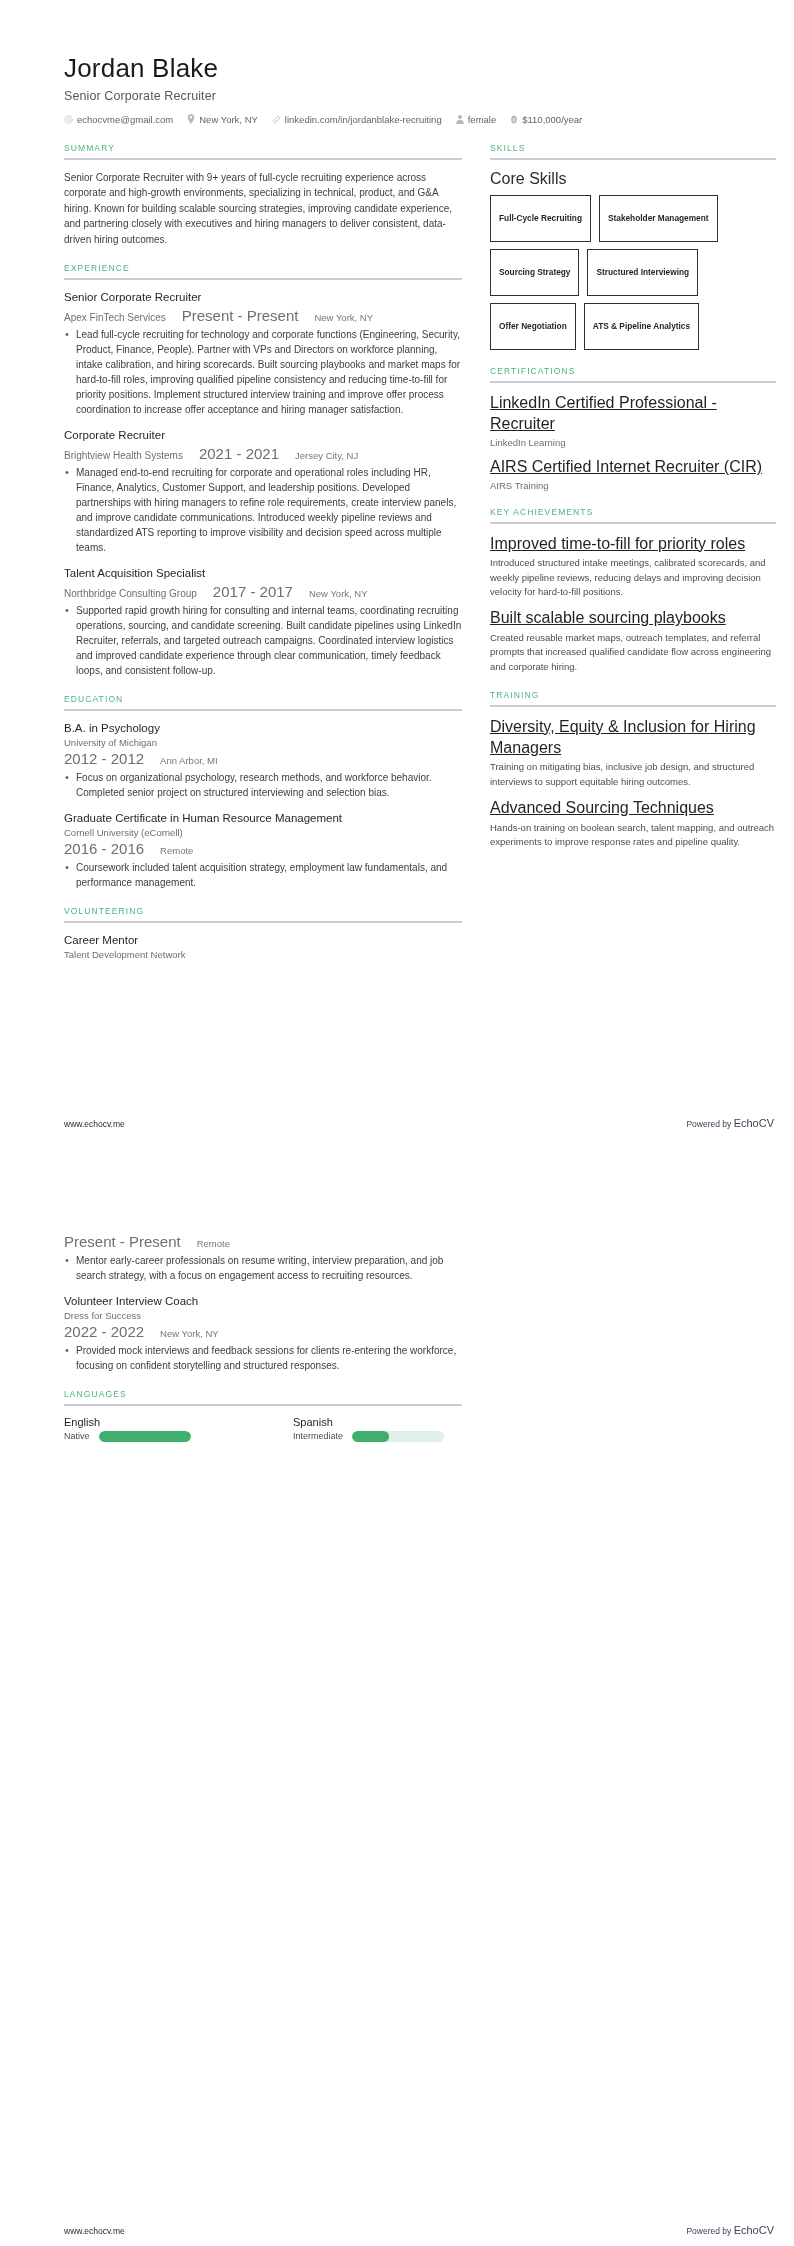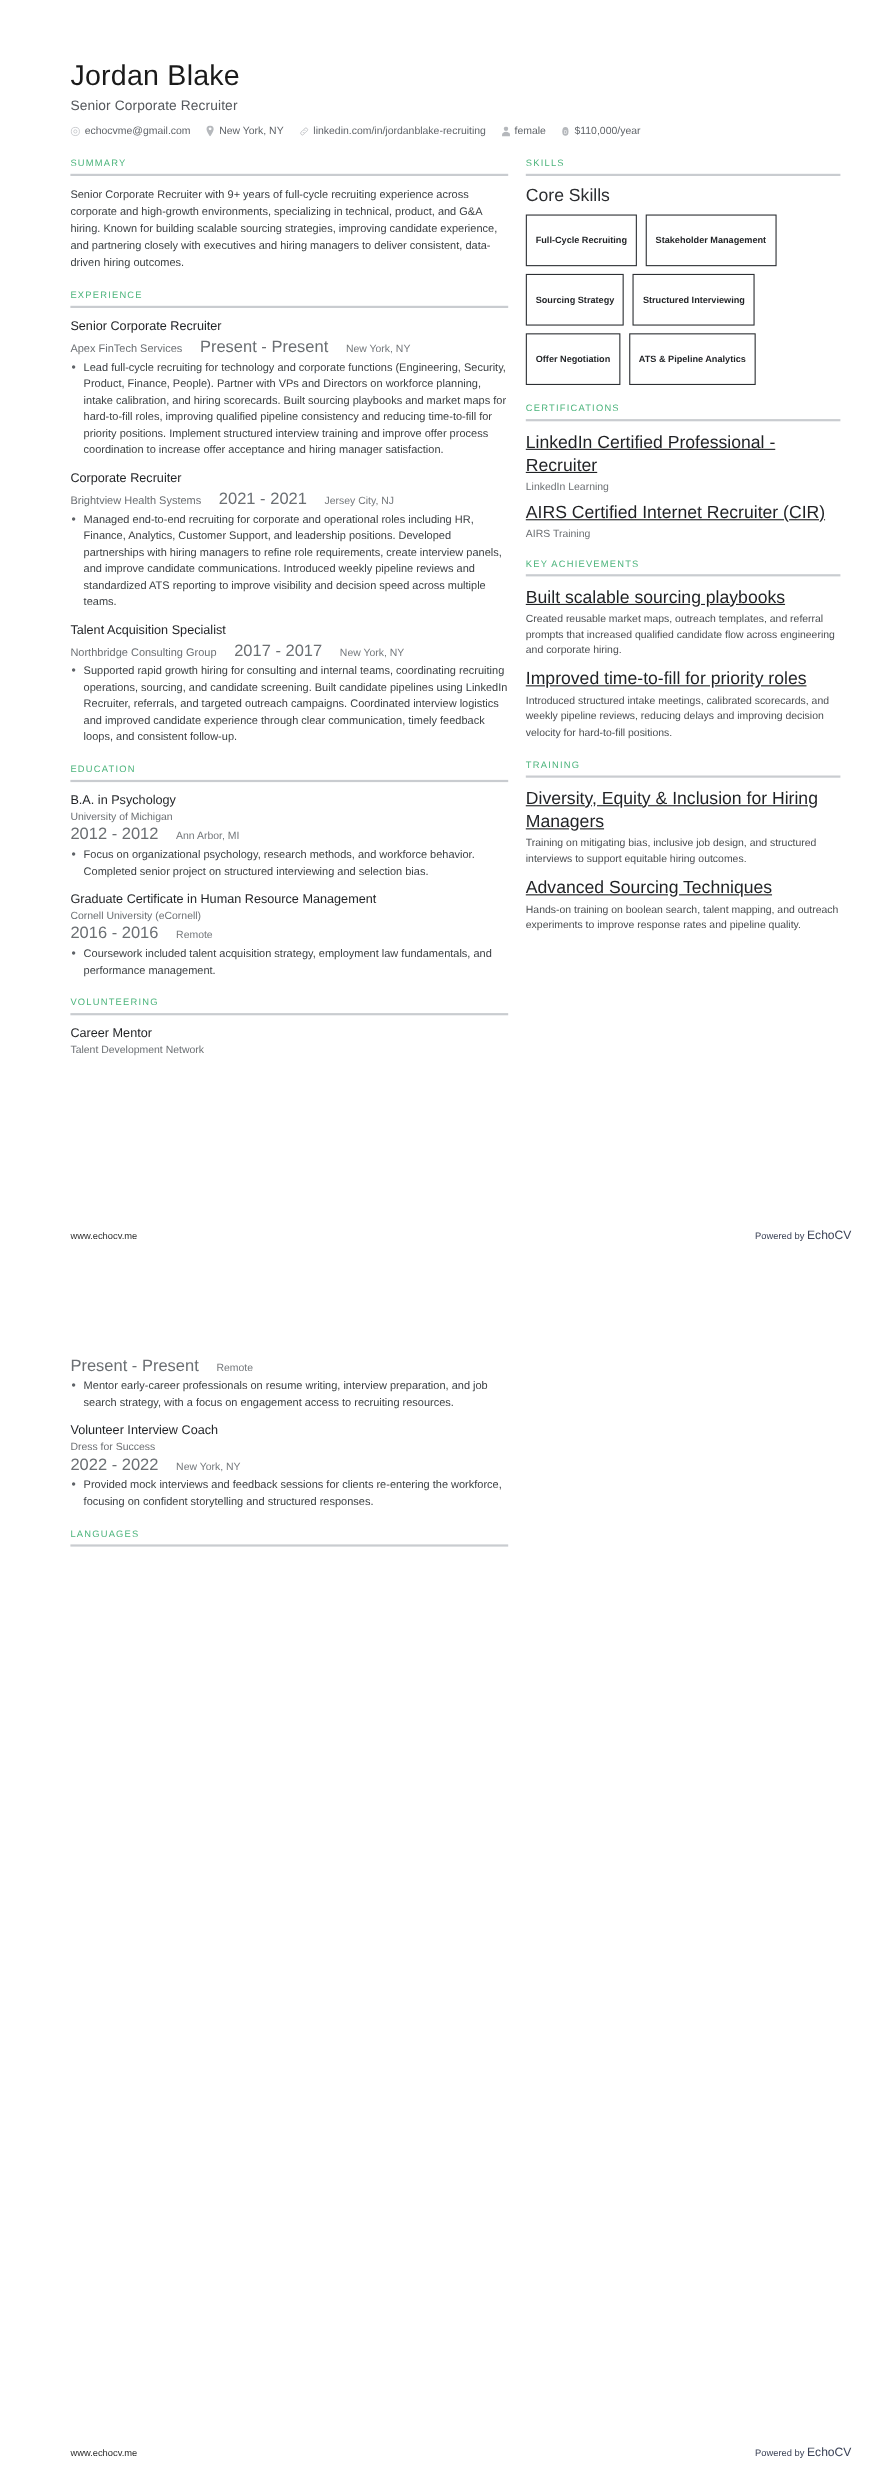--- a/index.html
+++ b/index.html
@@ -38,21 +38,21 @@
     gap: 4px 14px;
     margin-top: 11px;
     font-size: 9.5px;
     color: #5f6368;
   }
   .contact-item { display: flex; align-items: center; gap: 4px; white-space: nowrap; }
   .contact-item svg { flex: none; display: block; }
   .c-ico { fill: #b5b8bc; }
 
   
-  .cols { display: flex; gap: 16px; margin-top: 18px; align-items: flex-start; }
+  .cols { display: flex; gap: 28px; margin-top: 18px; align-items: flex-start; }
   .col-left { width: 398px; flex: none; }
   .col-right { width: 286px; flex: none; }
 
   .sec { margin-bottom: 16px; }
   .sec-title {
     font-size: 8.5px;
     letter-spacing: 1.1px;
     color: #4cb47c;
     text-transform: uppercase;
     font-weight: 400;
@@ -331,26 +331,26 @@
             <div class="block">
               <div class="block-title">AIRS Certified Internet Recruiter (CIR)</div>
               <div class="block-sub">AIRS Training</div>
             </div>
           </div>
 
           <div class="sec">
             <div class="sec-title">KEY ACHIEVEMENTS</div>
             <div class="sec-rule"></div>
             <div class="block">
+              <div class="block-title">Improved time-to-fill for priority roles</div>
+              <div class="block-body">Introduced structured intake meetings, calibrated scorecards, and weekly pipeline reviews, reducing delays and improving decision velocity for hard-to-fill positions.</div>
+            </div>
+            <div class="block">
               <div class="block-title">Built scalable sourcing playbooks</div>
               <div class="block-body">Created reusable market maps, outreach templates, and referral prompts that increased qualified candidate flow across engineering and corporate hiring.</div>
-            </div>
-            <div class="block">
-              <div class="block-title">Improved time-to-fill for priority roles</div>
-              <div class="block-body">Introduced structured intake meetings, calibrated scorecards, and weekly pipeline reviews, reducing delays and improving decision velocity for hard-to-fill positions.</div>
             </div>
           </div>
 
           <div class="sec">
             <div class="sec-title">TRAINING</div>
             <div class="sec-rule"></div>
             <div class="block">
               <div class="block-title">Diversity, Equity &amp; Inclusion for Hiring Managers</div>
               <div class="block-body">Training on mitigating bias, inclusive job design, and structured interviews to support equitable hiring outcomes.</div>
             </div>
@@ -395,20 +395,40 @@
               </div>
               <ul class="bullets">
                 <li>Provided mock interviews and feedback sessions for clients re-entering the workforce, focusing on confident storytelling and structured responses.</li>
               </ul>
             </div>
           </div>
 
           <div class="sec">
             <div class="sec-title">LANGUAGES</div>
             <div class="sec-rule"></div>
+            <div class="langs">
+              <div class="lang">
+                <div class="lang-name">English</div>
+                <div class="lang-row">
+                  <span class="lang-level">Native</span>
+                  <span class="bar">
+                    <span class="bar-fill" id="lang0" style="width: 100%;"></span>
+                  </span>
+                </div>
+              </div>
+              <div class="lang">
+                <div class="lang-name">Spanish</div>
+                <div class="lang-row">
+                  <span class="lang-level">Intermediate</span>
+                  <span class="bar">
+                    <span class="bar-fill" id="lang1" style="width: 40%;"></span>
+                  </span>
+                </div>
+              </div>
+            </div>
           </div>
 
         </div>
         <div class="col-right"></div>
       </div>
     </div>
 
     <div class="footer" style="bottom:28px">
       <span>www.echocv.me</span>
       <span class="footer-brand"><span>Powered by </span><b>EchoCV</b></span>

